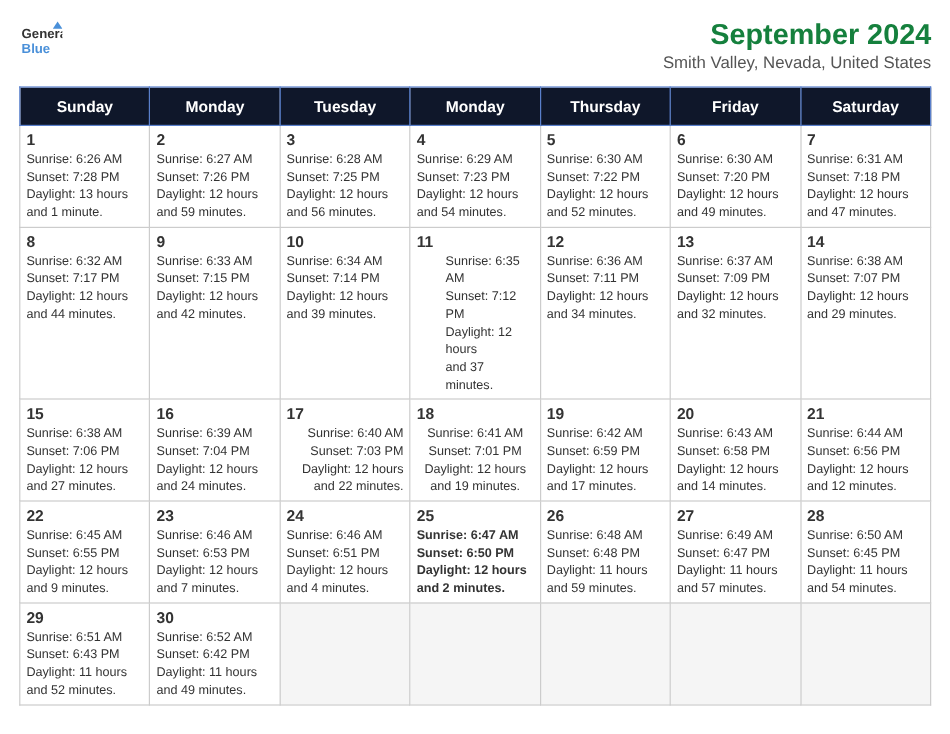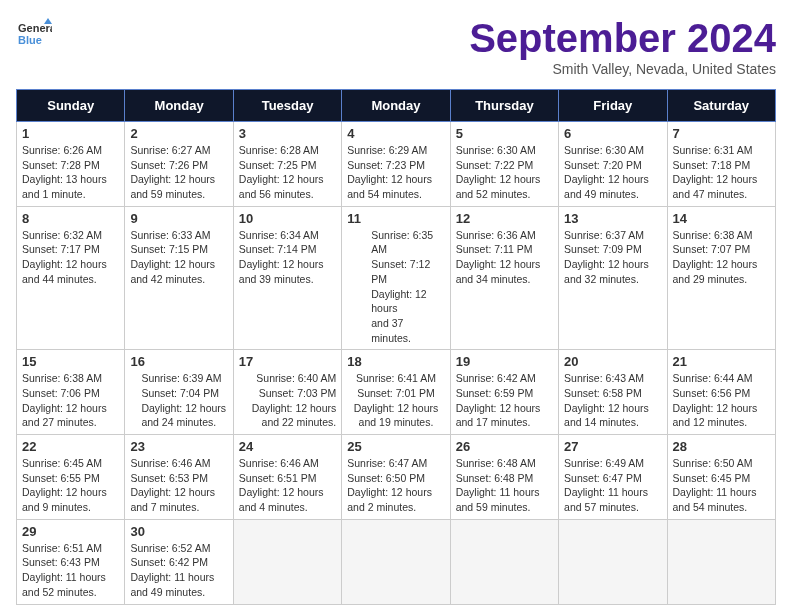--- a/index.html
+++ b/index.html
@@ -22,23 +22,23 @@
       gap: 4px;
     }
     .logo-icon {
       width: 36px;
       height: 36px;
     }
     .title-block {
       text-align: right;
     }
     .month-title {
-      font-size: 40px;
+      font-size: 24px;
       font-weight: bold;
-      color: #4c1d95;
+      color: #15803d;
     }
     .location {
       font-size: 14px;
       color: #555;
     }
     table {
       width: 100%;
       border-collapse: collapse;
       table-layout: fixed;
     }
@@ -212,21 +212,21 @@
       <tr>
         <td>
           <span class="day-num">15</span>
           <div class="day-detail" style="white-space: pre-line;">Sunrise: 6:38 AM
 Sunset: 7:06 PM
 Daylight: 12 hours
 and 27 minutes.</div>
         </td>
         <td>
           <span class="day-num">16</span>
-          <div class="day-detail" style="white-space: pre-line; margin-left: 11px;">Sunrise: 6:39 AM
+          <div class="day-detail" style="white-space: pre-line;">Sunrise: 6:39 AM
 Sunset: 7:04 PM
 Daylight: 12 hours
 and 24 minutes.</div>
         </td>
         <td>
           <span class="day-num">17</span>
           <div class="day-detail" style="white-space: pre-line; text-align: right;">Sunrise: 6:40 AM
 Sunset: 7:03 PM
 Daylight: 12 hours
 and 22 minutes.</div>
@@ -277,21 +277,21 @@
         </td>
         <td>
           <span class="day-num">24</span>
           <div class="day-detail" style="white-space: pre-line;">Sunrise: 6:46 AM
 Sunset: 6:51 PM
 Daylight: 12 hours
 and 4 minutes.</div>
         </td>
         <td>
           <span class="day-num">25</span>
-          <div class="day-detail" style="white-space: pre-line;">Sunrise: 6:47 AM
+          <div class="day-detail" style="white-space: pre-line; font-weight: bold;">Sunrise: 6:47 AM
 Sunset: 6:50 PM
 Daylight: 12 hours
 and 2 minutes.</div>
         </td>
         <td>
           <span class="day-num">26</span>
           <div class="day-detail" style="white-space: pre-line;">Sunrise: 6:48 AM
 Sunset: 6:48 PM
 Daylight: 11 hours
 and 59 minutes.</div>

